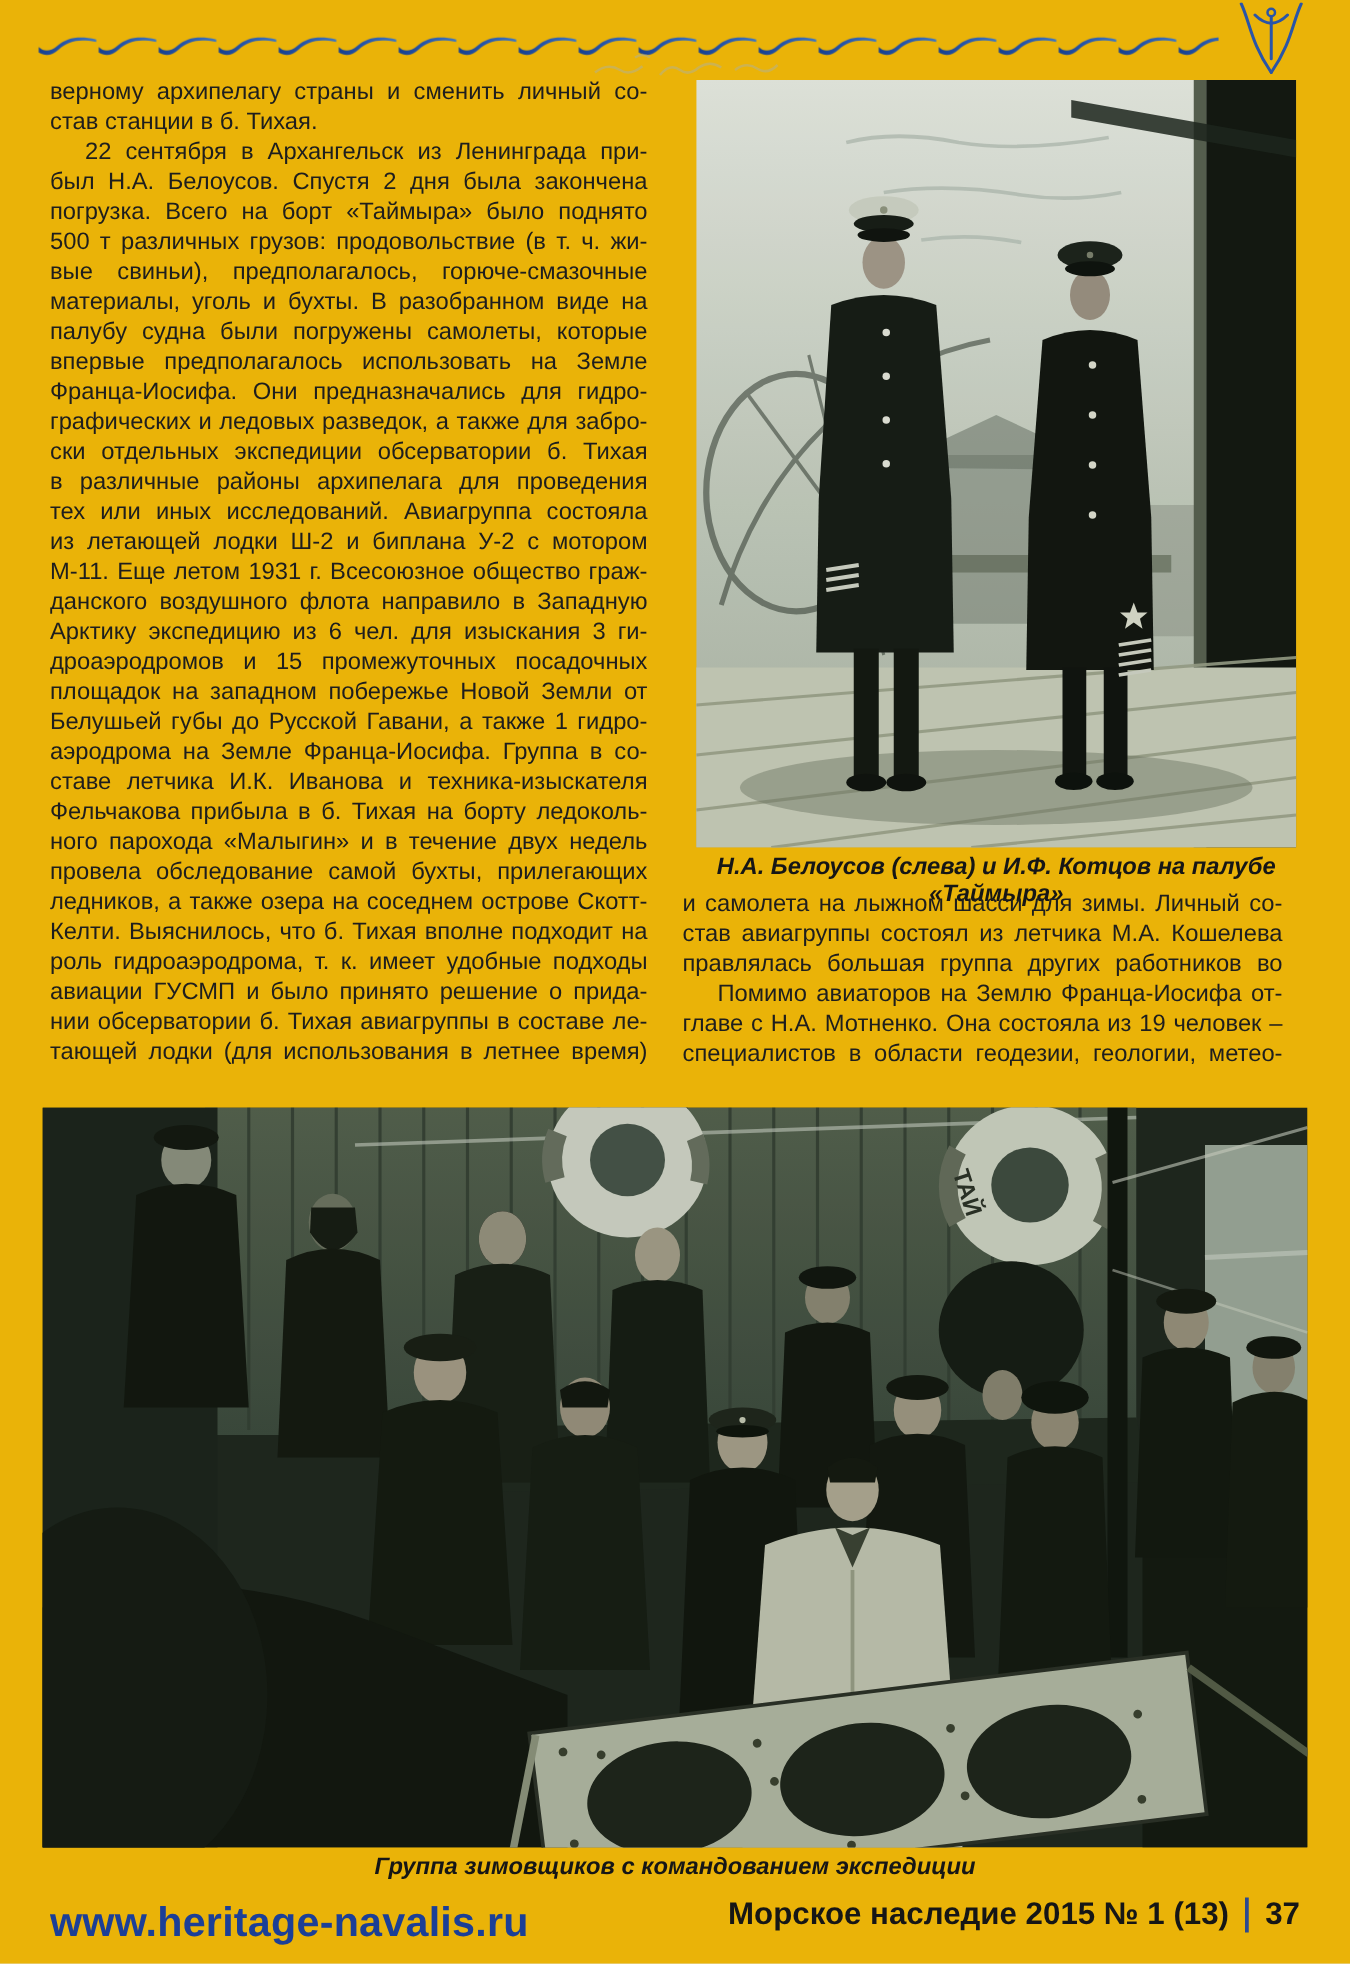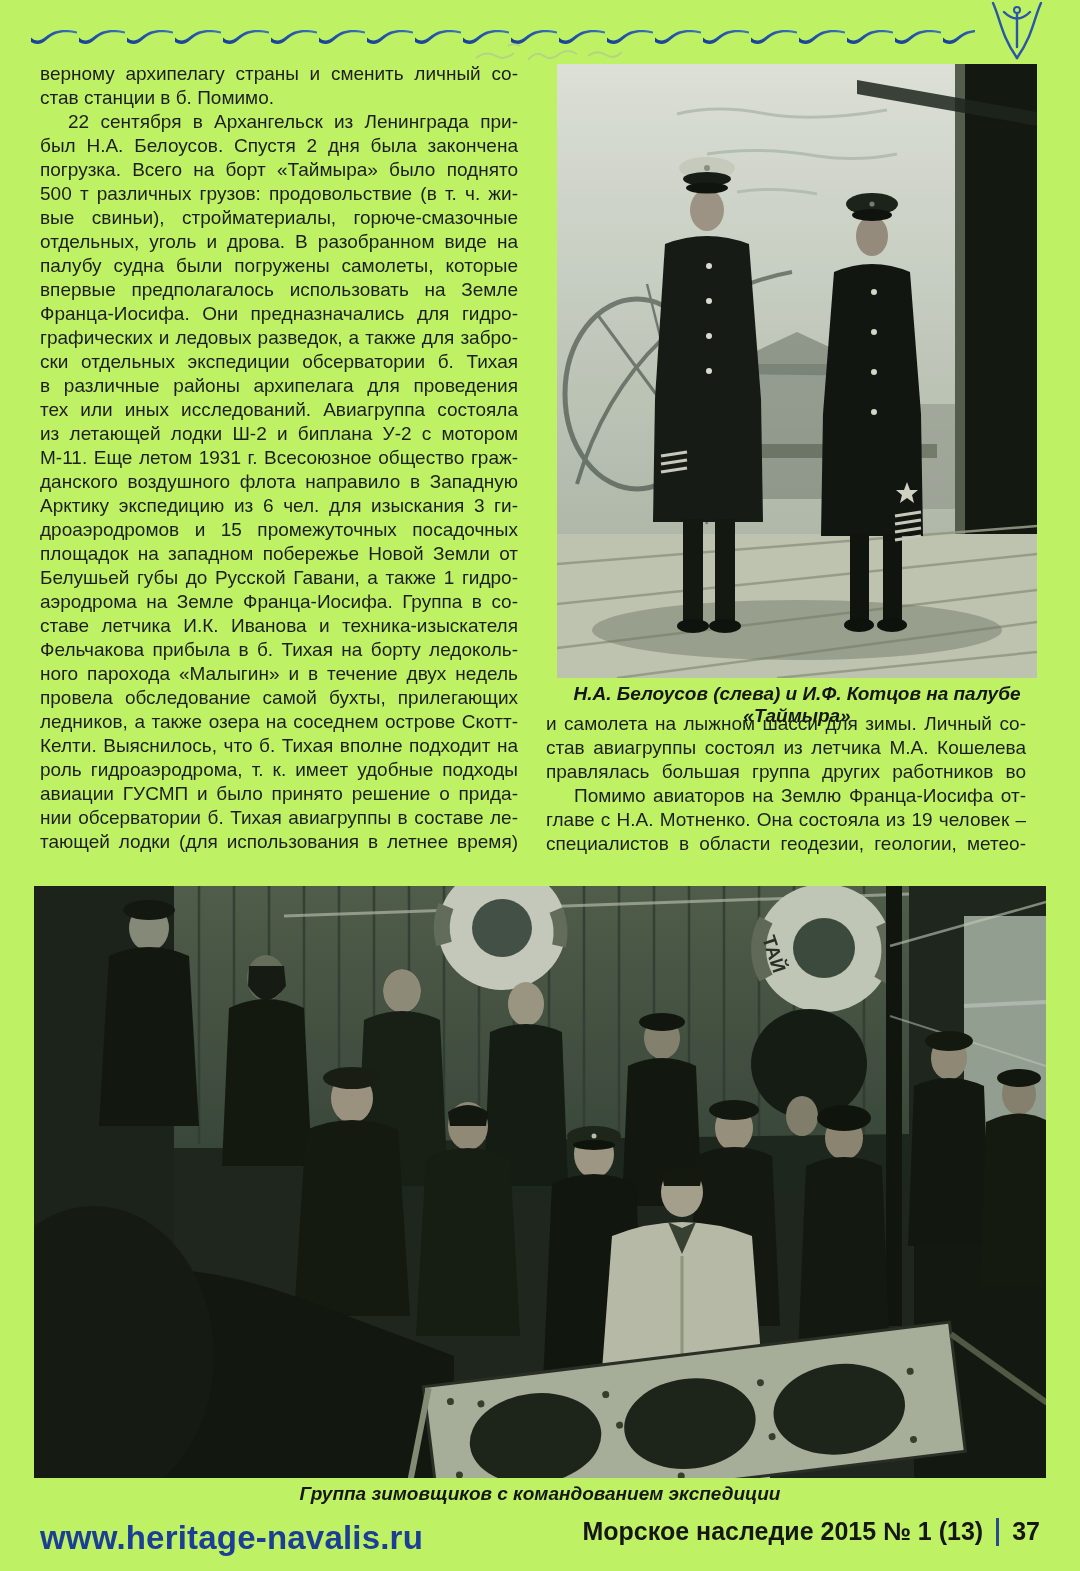--- a/index.html
+++ b/index.html
@@ -1,16 +1,16 @@
 <!DOCTYPE html>
 <html><head>
 <meta charset="utf-8">
 <style>
   html,body{margin:0;padding:0;background:#e9e9e7;}
-  .page{position:relative;width:1080px;height:1571px;margin:0 auto;background:#bef264;
+  .page{position:relative;width:1080px;height:1571px;margin:0 auto;background:#eab308;
         font-family:"Liberation Sans",sans-serif;overflow:hidden;}
   
   .waves{position:absolute;left:30px;top:27px;width:945px;height:20px;}
   .pen-logo{position:absolute;left:986px;top:2px;width:62px;height:58px;}
   .stamp-smudge{position:absolute;left:468px;top:40px;width:170px;height:28px;opacity:.45;}
   
   .col{position:absolute;width:478px;}
   .col-left{left:40px;top:62px;}
   .col-right-text{left:546px;top:712px;width:480px;}
   .line{font-size:19px;line-height:24px;color:#1e1e1e;text-align:justify;text-align-last:justify;}
@@ -64,27 +64,27 @@
       <path d="M8,18 q10,-8 20,-2 q8,5 18,-3"></path>
       <path d="M60,20 q8,-10 16,-4 q7,5 15,-2 q9,-6 18,0"></path>
       <path d="M120,16 q9,-7 18,-1 q8,5 16,-3"></path>
       <path d="M40,6 q6,-4 12,0"></path>
     </g>
   </svg>
 
   <section class="col col-left">
 
   <div class="line">верному архипелагу страны и сменить личный со-</div>
-      <div class="line end">став станции в б. Помимо.</div>
+      <div class="line end">став станции в б. Тихая.</div>
       <div class="line indent">22 сентября в Архангельск из Ленинграда при-</div>
       <div class="line">был Н.А. Белоусов. Спустя 2 дня была закончена</div>
       <div class="line">погрузка. Всего на борт «Таймыра» было поднято</div>
       <div class="line">500 т различных грузов: продовольствие (в т. ч. жи-</div>
-      <div class="line">вые свиньи), стройматериалы, горюче-смазочные</div>
-      <div class="line">отдельных, уголь и дрова. В разобранном виде на</div>
+      <div class="line">вые свиньи), предполагалось, горюче-смазочные</div>
+      <div class="line">материалы, уголь и бухты. В разобранном виде на</div>
       <div class="line">палубу судна были погружены самолеты, которые</div>
       <div class="line">впервые предполагалось использовать на Земле</div>
       <div class="line">Франца-Иосифа. Они предназначались для гидро-</div>
       <div class="line">графических и ледовых разведок, а также для забро-</div>
       <div class="line">ски отдельных экспедиции обсерватории б. Тихая</div>
       <div class="line">в различные районы архипелага для проведения</div>
       <div class="line">тех или иных исследований. Авиагруппа состояла</div>
       <div class="line">из летающей лодки Ш-2 и биплана У-2 с мотором</div>
       <div class="line">М-11. Еще летом 1931 г. Всесоюзное общество граж-</div>
       <div class="line">данского воздушного флота направило в Западную</div>

